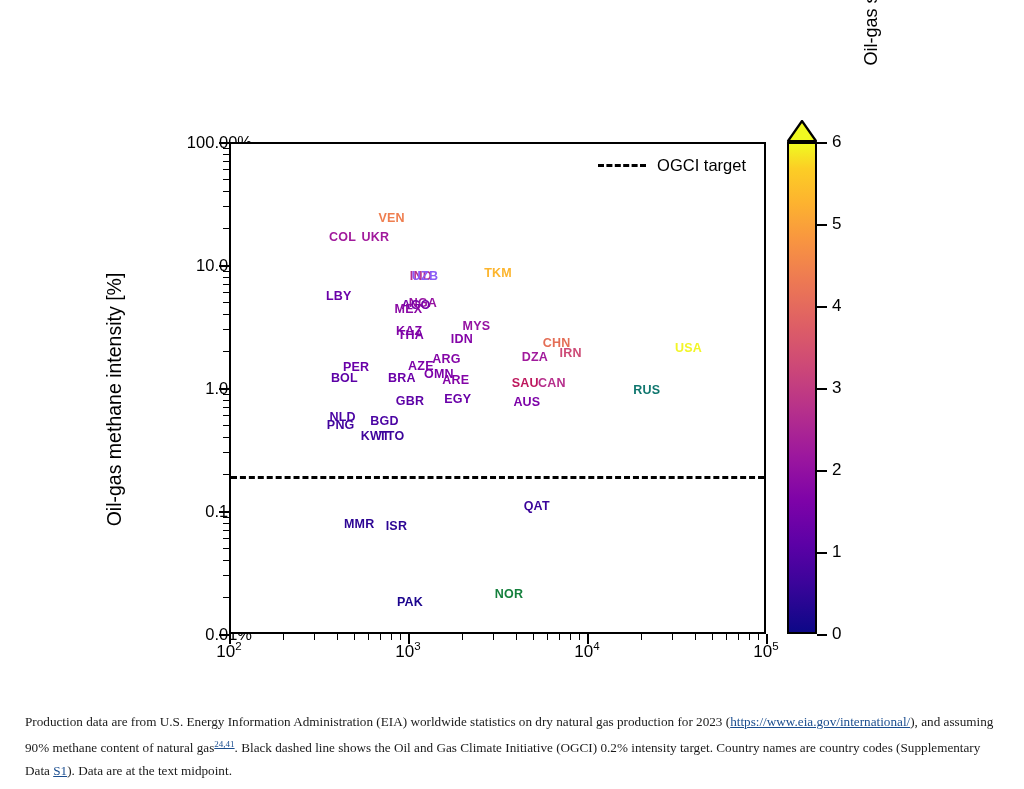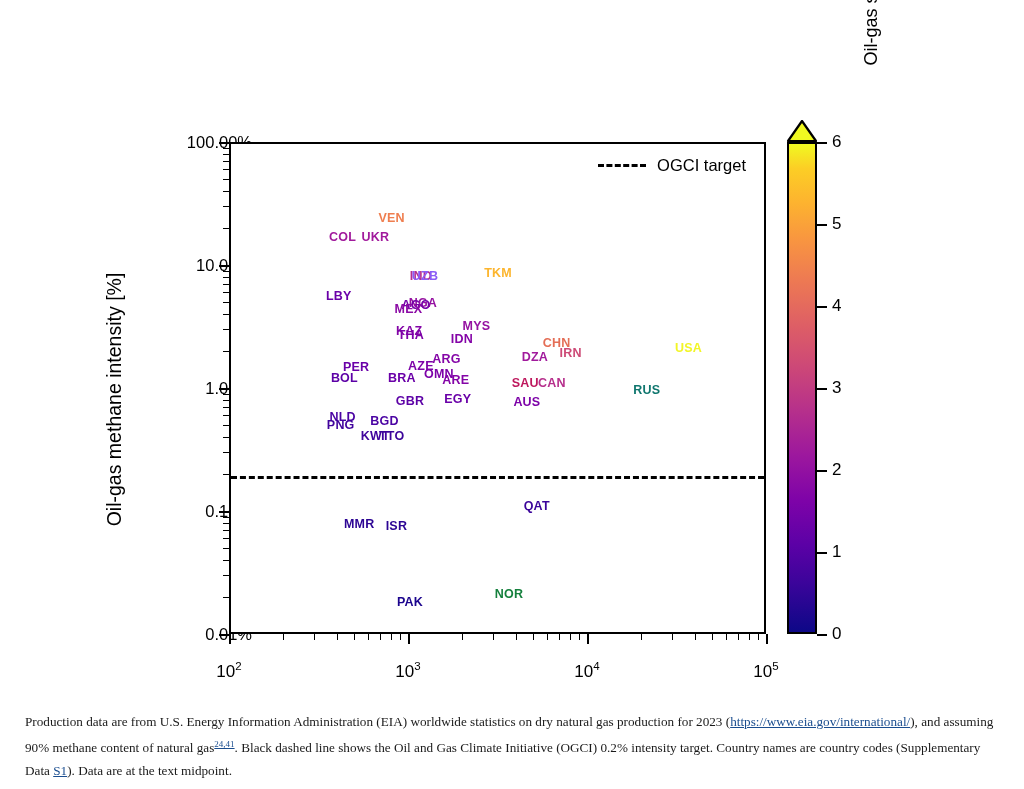--- a/index.html
+++ b/index.html
@@ -30,21 +30,21 @@
 
   
   .ytick{position:absolute;right:772px;font-size:16.5px;text-align:right;
     transform:translateY(-50%);white-space:nowrap;}
   .ytickmark{position:absolute;left:219px;width:10px;height:0;border-top:2.5px solid #000;}
   .yminor{position:absolute;left:223px;width:6px;height:0;border-top:1.6px solid #000;}
   #ylabel{position:absolute;left:-96px;top:388px;width:420px;text-align:center;
     font-size:19.5px;transform:rotate(-90deg);transform-origin:center;white-space:nowrap;}
 
   
-  .xtick{position:absolute;top:640px;font-size:17px;transform:translateX(-50%);white-space:nowrap;margin-top:20px;}
+  .xtick{position:absolute;top:640px;font-size:17px;transform:translateX(-50%);white-space:nowrap;}
   .xtick sup{font-size:11.5px;vertical-align:super;}
   .xtickmark{position:absolute;top:634px;height:10px;width:0;border-left:2.5px solid #000;}
   .xminor{position:absolute;top:634px;height:6px;width:0;border-left:1.6px solid #000;}
   #xlabel{position:absolute;left:229px;top:668px;width:537px;text-align:center;font-size:19.5px;}
 
   
   #cbar-wrap{position:absolute;left:787px;top:142px;width:30px;height:492px;}
   #cbar-arrow{position:absolute;left:0;top:-22px;width:30px;height:22px;}
   #cbar-body{position:absolute;left:0;top:0;width:30px;height:492px;
     border:2.5px solid #000;box-sizing:border-box;

